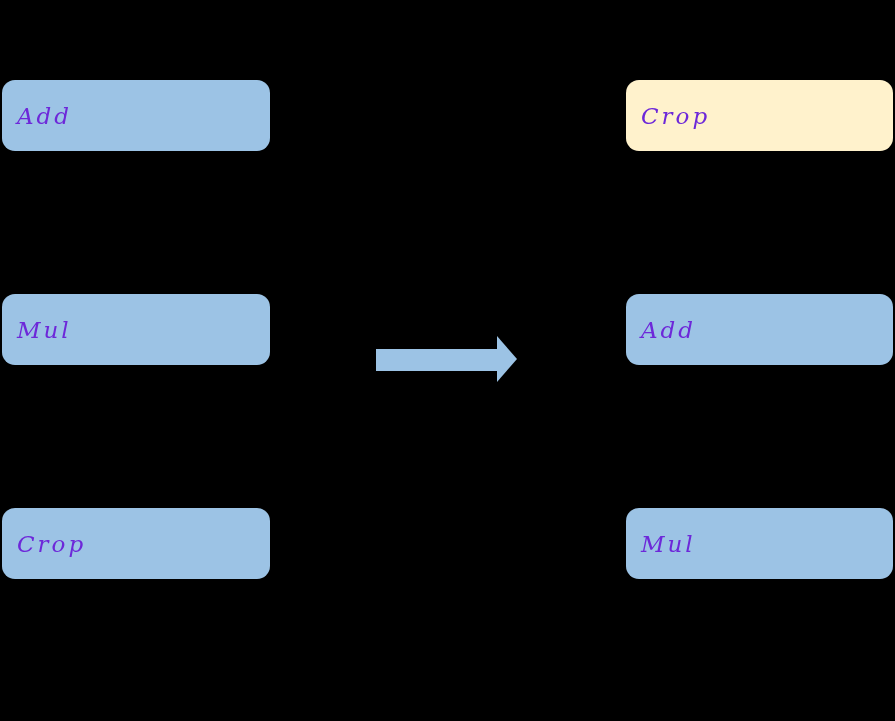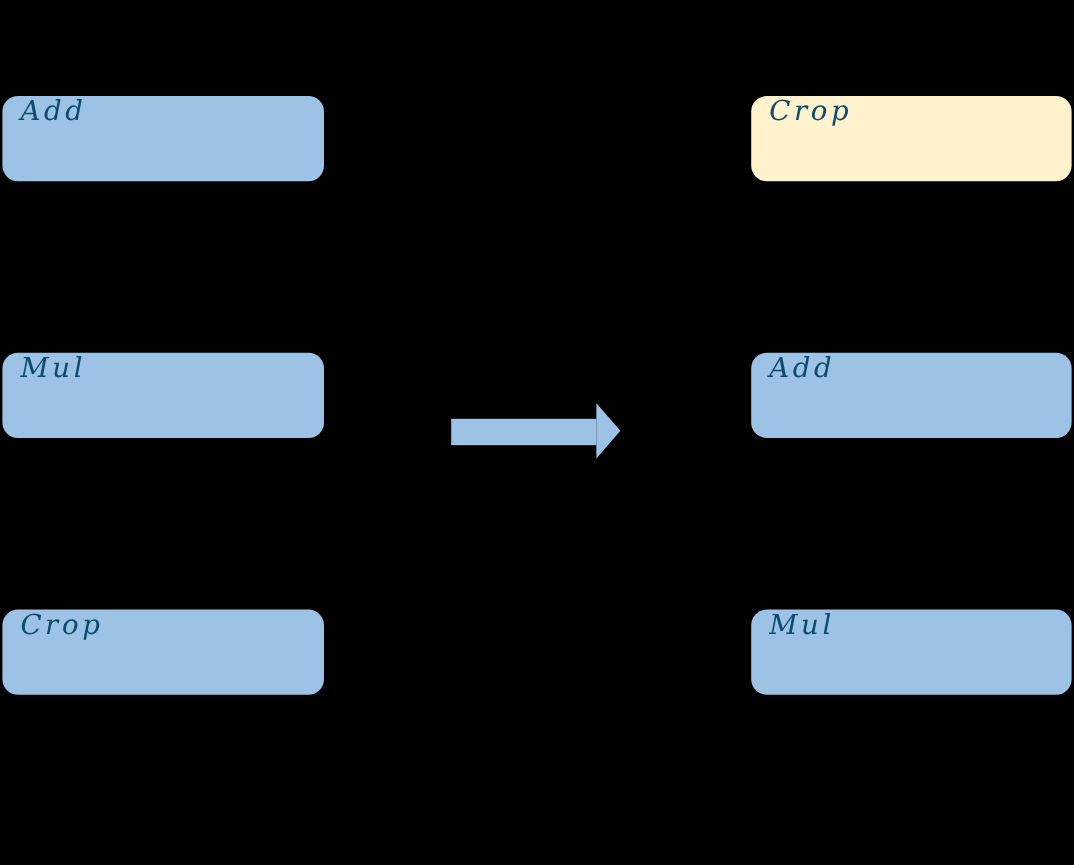--- a/index.html
+++ b/index.html
@@ -13,25 +13,26 @@
     position: relative;
     overflow: hidden;
     font-family: "DejaVu Serif", serif;
   }
   .node {
     position: absolute;
     height: 71px;
     border-radius: 13px;
     box-sizing: border-box;
     display: flex;
+    align-items: center;
     padding-left: 15px;
     font-style: italic;
     font-size: 23px;
     letter-spacing: 3px;
-    color: #0c4a6e;
+    color: #6d28d9;
   }
   .node.blue   { background: #9CC3E5; }
   .node.yellow { background: #FFF2CC; }
 
   .col-left  { left: 2px;   width: 268px; }
   .col-right { left: 626px; width: 267px; }
   .row-1 { top: 80px; }
   .row-2 { top: 294px; }
   .row-3 { top: 508px; }
 

